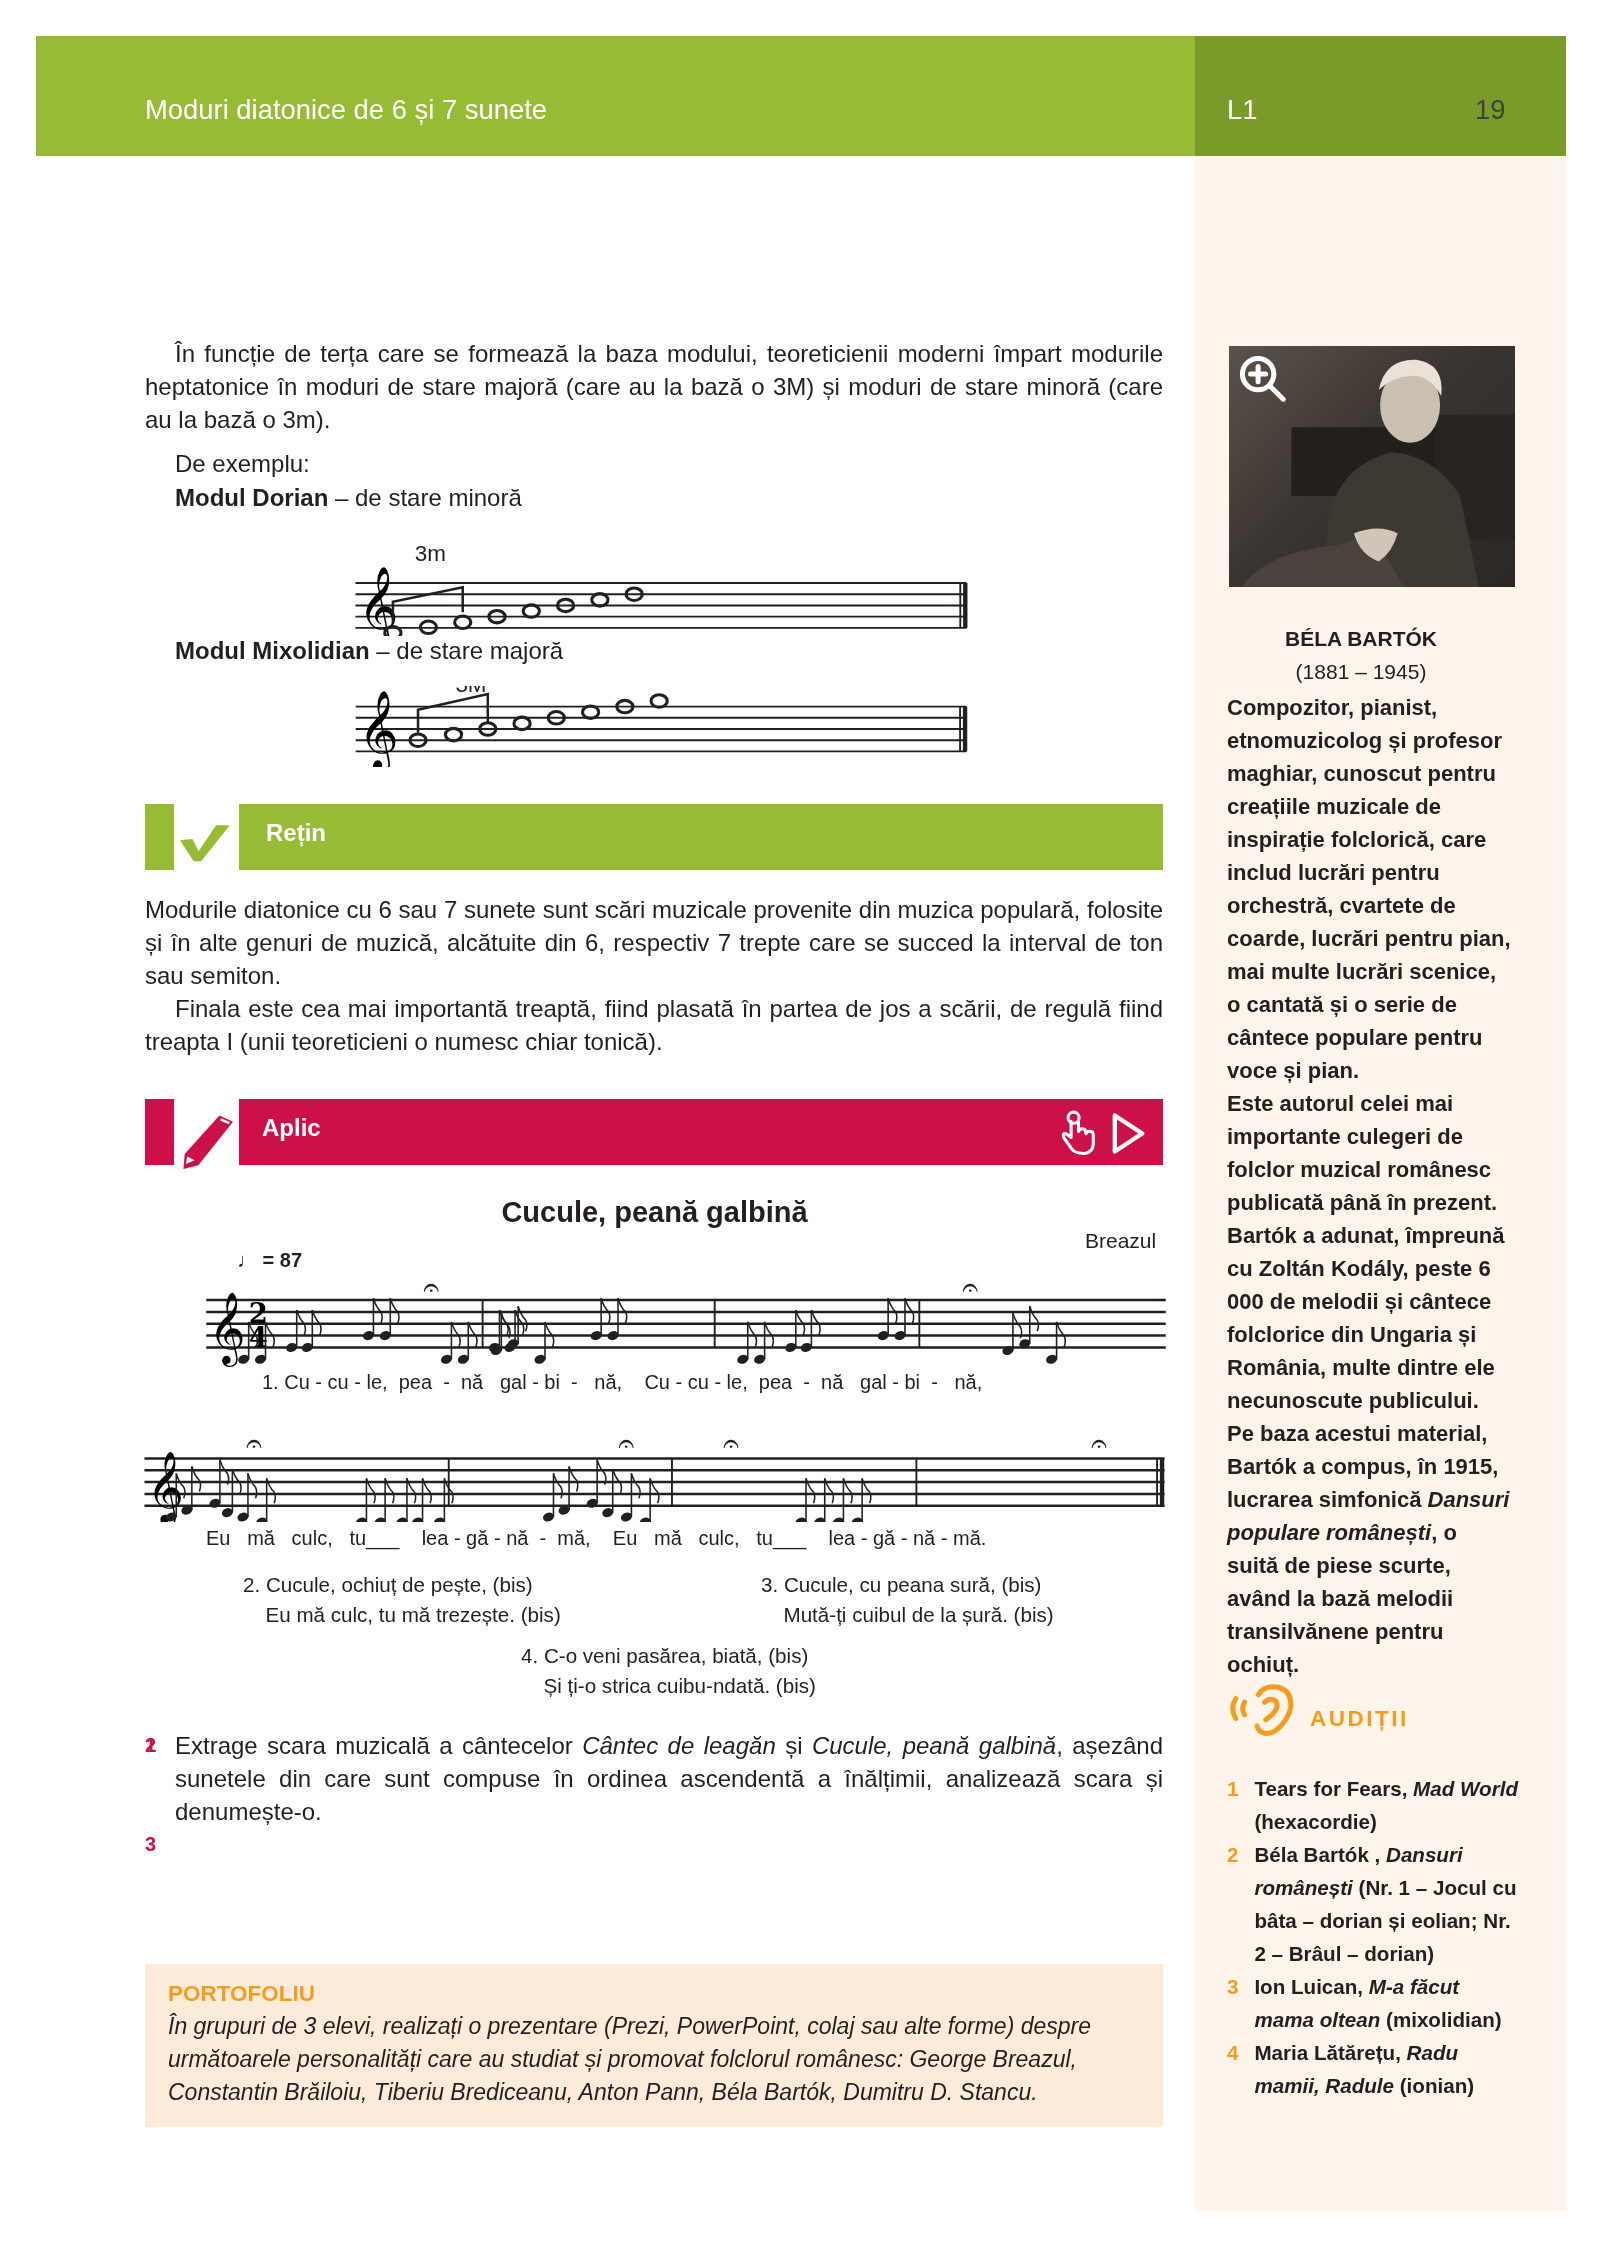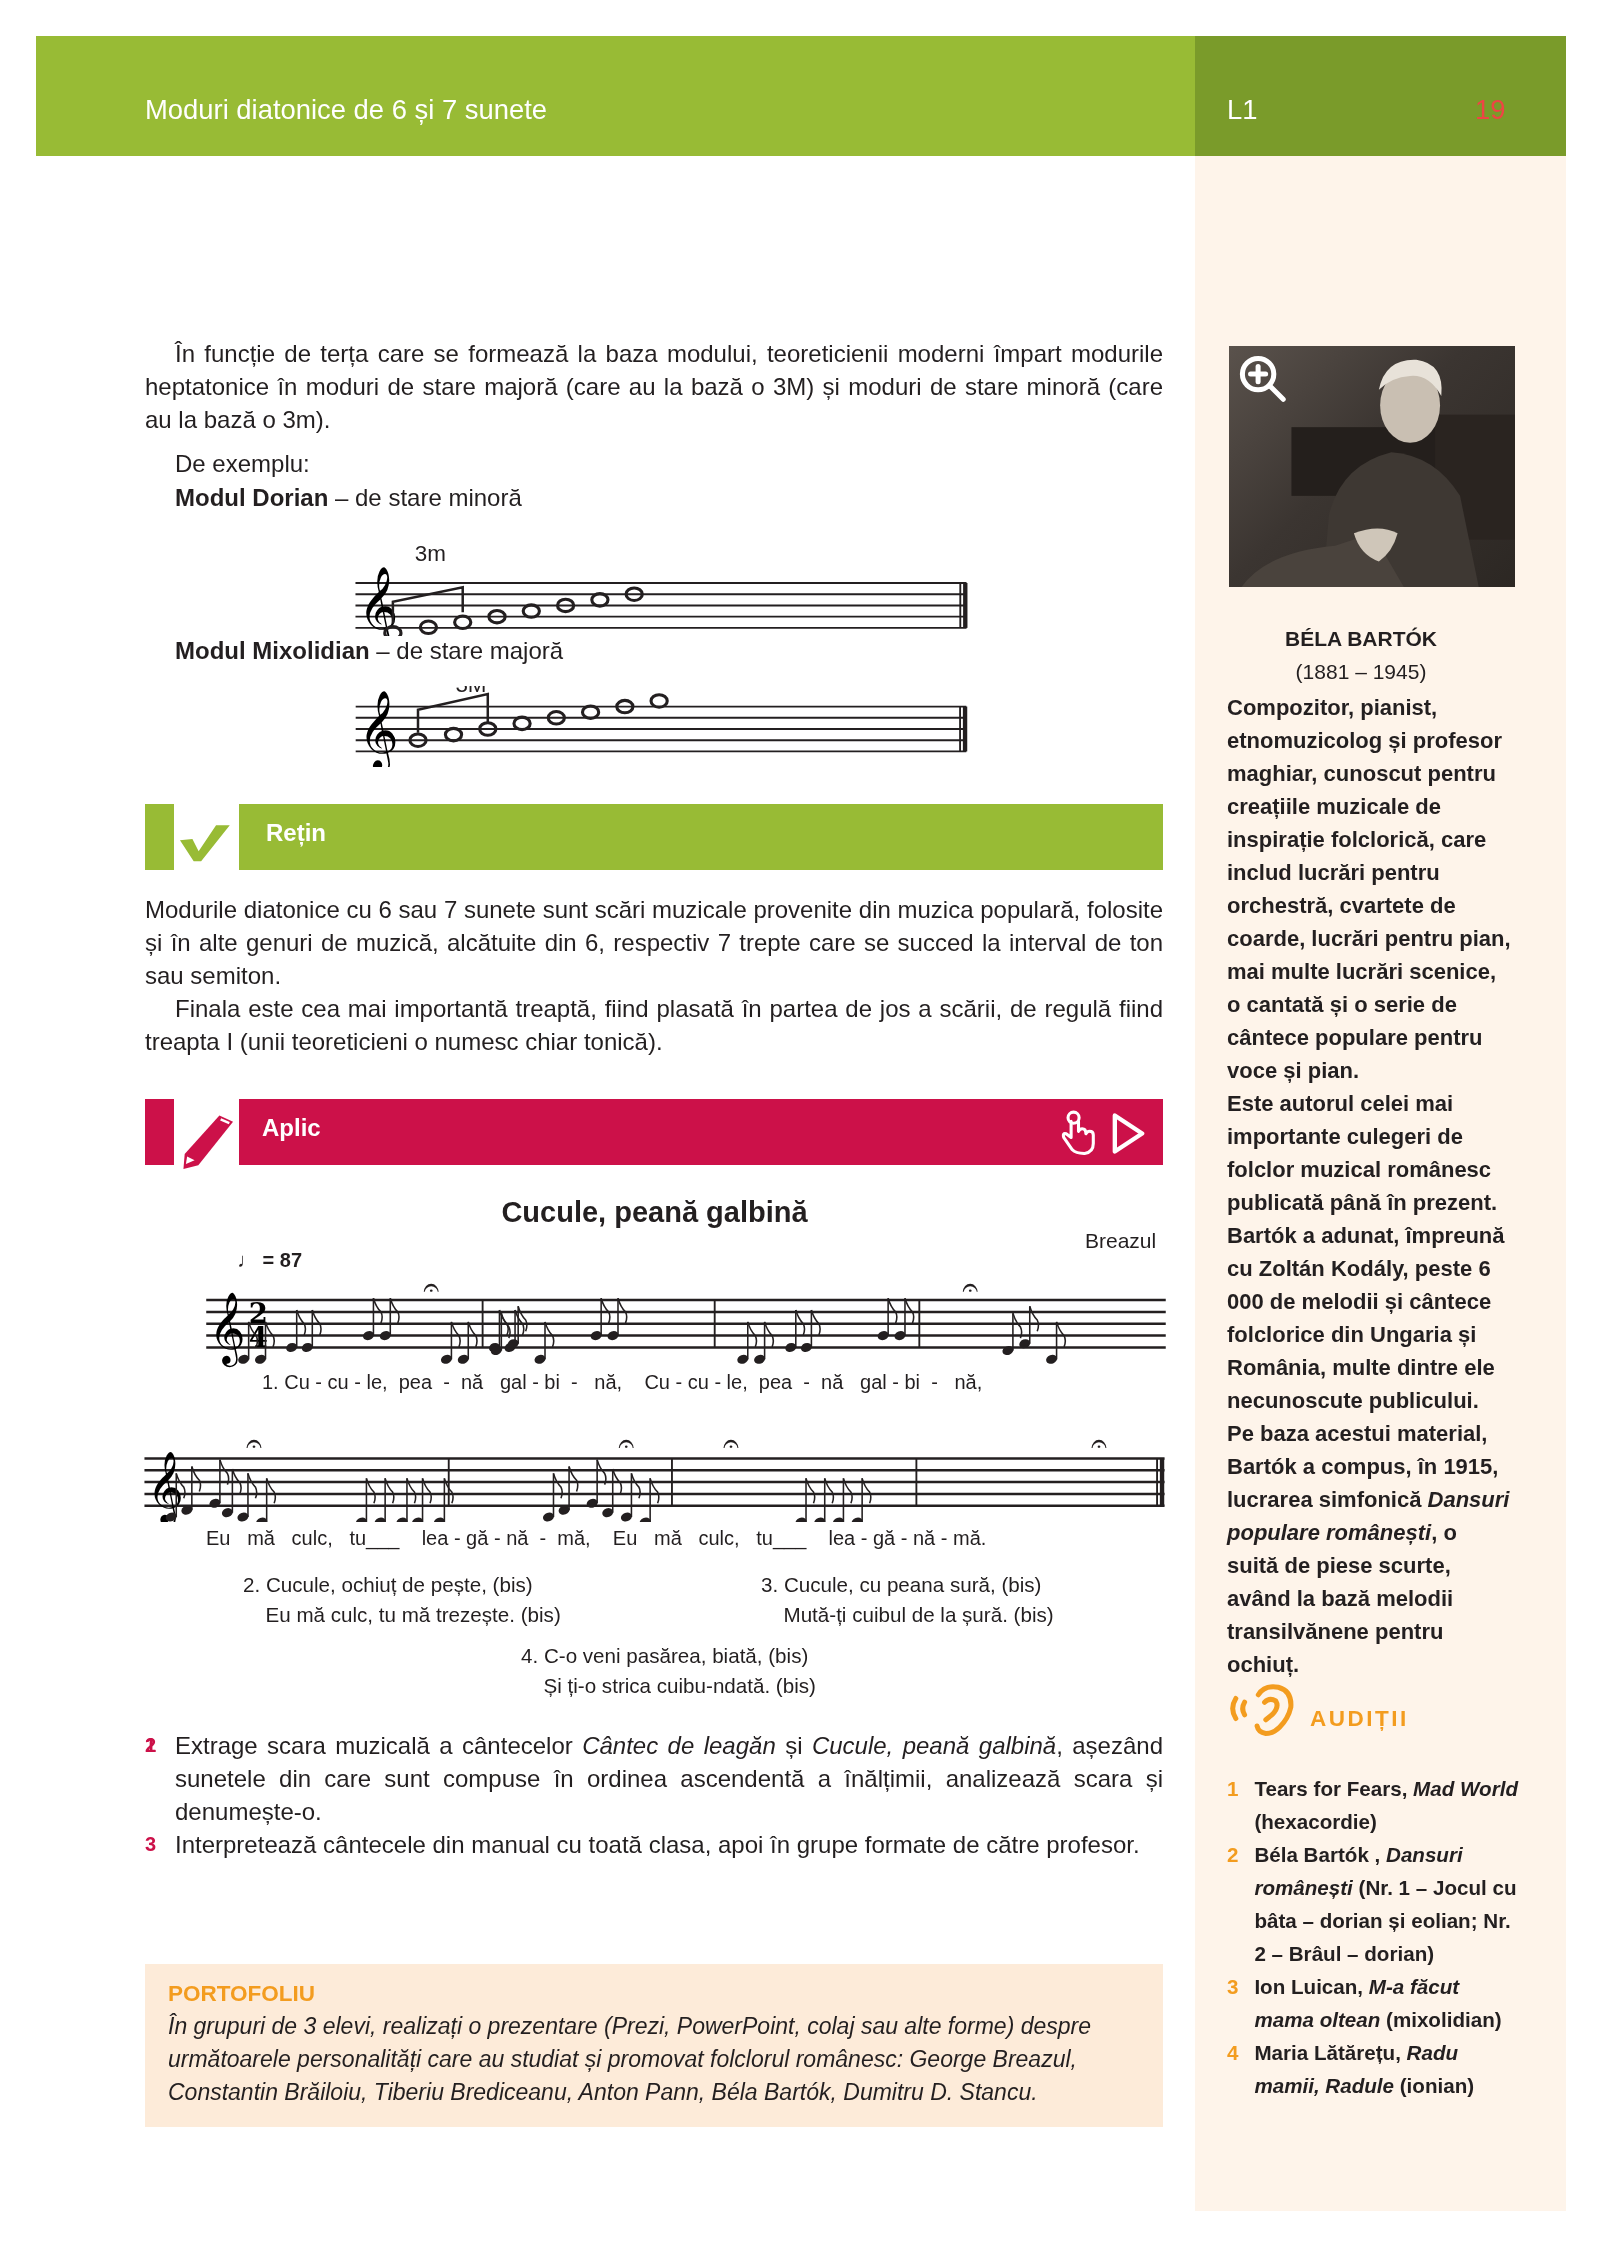--- a/index.html
+++ b/index.html
@@ -4,21 +4,21 @@
 <style>
   html, body { margin:0; padding:0; }
   body { width:1620px; height:2261px; position:relative; background:#ffffff; overflow:hidden;
          font-family:"Liberation Sans", sans-serif; color:#231f20; }
   .abs { position:absolute; }
   
   #hdr-main { left:36px; top:36px; width:1159px; height:120px; background:#98bb35; }
   #hdr-side { left:1195px; top:36px; width:371px; height:120px; background:#7a9b2a; }
   #hdr-title { left:145px; top:94px; font-size:27.4px; color:#fff; font-weight:300; }
   #hdr-lesson { left:1227px; top:94px; font-size:27.4px; color:#fff; }
-  #hdr-page { left:1475px; top:94px; font-size:27.4px; color:#ef4444;text-align:center; }
+  #hdr-page { left:1475px; top:94px; font-size:27.4px; color:#404040;text-align:center; }
   #sidebar { left:1195px; top:156px; width:371px; height:2055px; background:#fef4ea; }
 
   .body-text { font-size:24px; line-height:33px; }
   .indent { text-indent:30px; }
   #intro { left:145px; top:337px; width:1018px; text-align:justify; }
   #example-label { left:175px; top:450px; font-size:24px; }
   #dorian-label { left:175px; top:484px; font-size:24px; }
   #mixo-label { left:175px; top:637px; font-size:24px; }
   b { font-weight:700; }
 
@@ -374,21 +374,20 @@
 <div class="abs" id="tasks">
   <div class="task">
     <span class="task-num">1</span>
   </div>
   <div class="task">
     <span class="task-num">2</span>
     <span>Extrage scara muzicală a cântecelor </span><i>Cântec de leagăn</i><span> și </span><i>Cucule, peană galbină</i><span>, așezând sunetele din care sunt compuse în ordinea ascendentă a înălțimii, analizează scara și denumește-o.</span>
   </div>
   <div class="task">
     <span class="task-num">3</span>
-    <span>Interpretează cântecele din manual cu toată clasa, apoi în grupe formate de către profesor.</span>
   </div>
 </div>
 
 <div class="abs" id="porto"></div>
 <div class="abs" id="porto-title">PORTOFOLIU</div>
 <div class="abs" id="porto-text">În grupuri de 3 elevi, realizați o prezentare (Prezi, PowerPoint, colaj sau alte forme) despre următoarele personalități care au studiat și promovat folclorul românesc: George Breazul, Constantin Brăiloiu, Tiberiu Brediceanu, Anton Pann, Béla Bartók, Dumitru D. Stancu.</div>
 
 <div class="abs" id="photo" title="Portrait of Béla Bartók">
   <svg width="286" height="241" viewBox="0 0 458 386">
     <rect x="100" y="130" width="240" height="110" fill="#241f1c"></rect>

